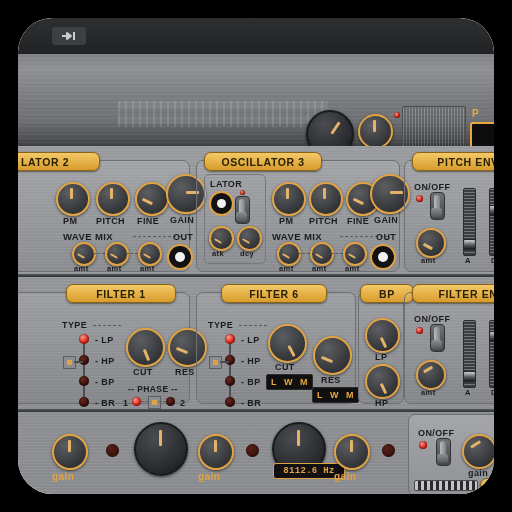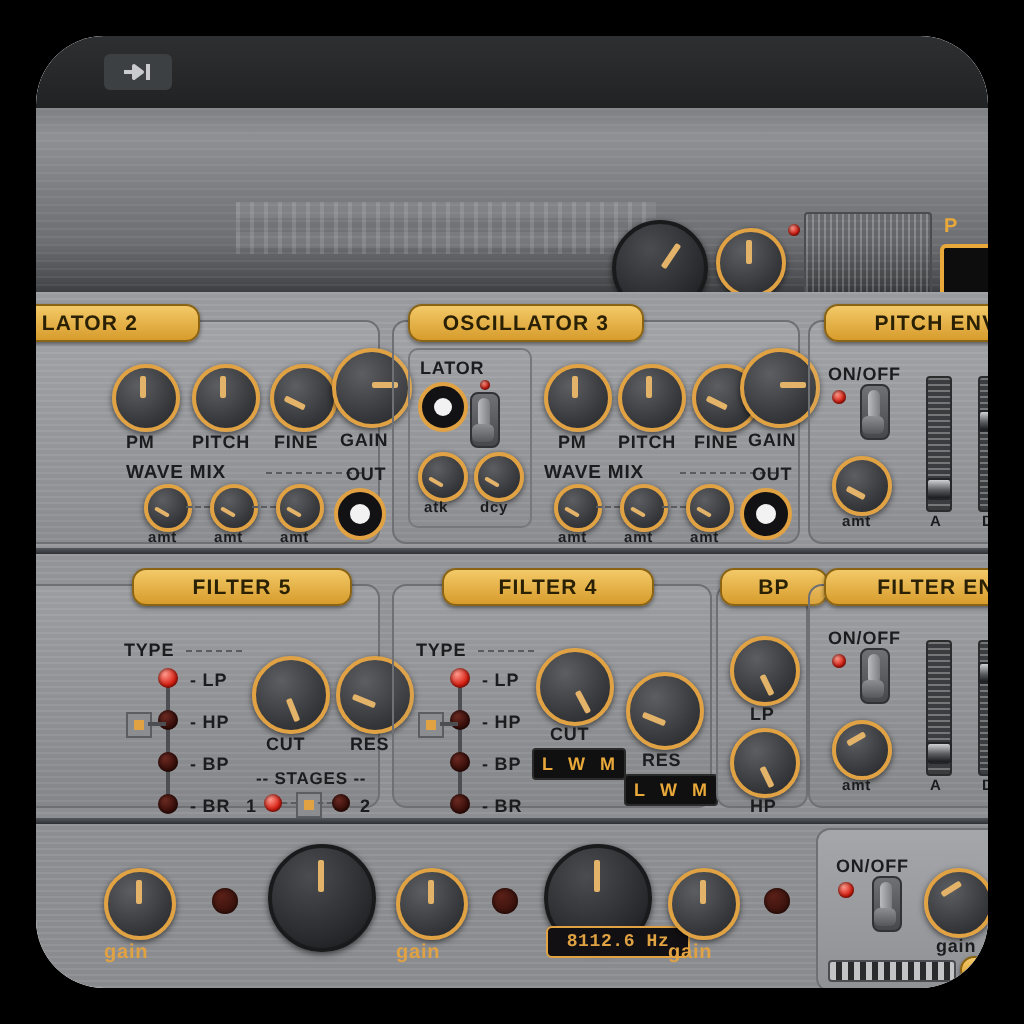--- a/index.html
+++ b/index.html
@@ -321,21 +321,21 @@
      <div class="slider" style="left:471px;top:42px;height:66px;">
        <div class="cap" style="top:16px;"></div>
           </div>
      <div class="lab sm" style="left:473px;top:110px;">D</div>
 
      <div class="divider" style="top:128px;"></div>
 
      <div class="rowbg" style="top:131px;height:132px;"></div>
 
      <div class="module" style="left:-30px;top:146px;width:200px;height:110px;"></div>
-     <div class="pill" style="left:48px;top:138px;width:94px;">FILTER 5</div>
+     <div class="pill" style="left:48px;top:138px;width:94px;">FILTER 1</div>
 
      <div class="lab" style="left:44px;top:174px;">TYPE</div>
      <div class="dotline" style="left:75px;top:179px;width:28px;"></div>
 
      <div class="vline" style="left:65px;top:190px;width:2px;height:66px;"></div>
      <div class="led on" style="left:61px;top:188px;width:10px;height:10px;"></div>
      <div class="lab" style="left:77px;top:189px;">- LP</div>
      <div class="led off" style="left:61px;top:209px;width:10px;height:10px;"></div>
      <div class="lab" style="left:77px;top:210px;">- HP</div>
      <div class="led off" style="left:61px;top:230px;width:10px;height:10px;"></div>
@@ -350,33 +350,33 @@
      <div class="knob ring" style="left:108px;top:182px;width:35px;height:35px;">
        <div class="ptr" style="left:17px;top:19px;width:3px;height:12px;transform:rotate(-22deg);"></div>
           </div>
      <div class="lab" style="left:115px;top:221px;">CUT</div>
 
      <div class="knob ring" style="left:150px;top:182px;width:35px;height:35px;">
        <div class="ptr" style="left:6px;top:19px;width:12px;height:3px;transform:rotate(22deg);"></div>
           </div>
      <div class="lab" style="left:157px;top:221px;">RES</div>
 
-     <div class="lab" style="left:110px;top:238px;font-size:8.5px;">-- STAGES --</div>
+     <div class="lab" style="left:110px;top:238px;font-size:8.5px;">-- PHASE --</div>
      <div class="lab" style="left:105px;top:252px;">1</div>
      <div class="led on" style="left:114px;top:251px;width:9px;height:9px;"></div>
      <div class="sqbtn" style="left:130px;top:250px;">
             <i></i>
           </div>
      <div class="led off" style="left:148px;top:251px;width:9px;height:9px;"></div>
      <div class="lab" style="left:162px;top:252px;">2</div>
      <div class="dotline" style="left:123px;top:255px;width:7px;"></div>
      <div class="dotline" style="left:141px;top:255px;width:7px;"></div>
 
      <div class="module" style="left:178px;top:146px;width:158px;height:110px;"></div>
-     <div class="pill" style="left:203px;top:138px;width:90px;">FILTER 4</div>
+     <div class="pill" style="left:203px;top:138px;width:90px;">FILTER 6</div>
 
      <div class="lab" style="left:190px;top:174px;">TYPE</div>
      <div class="dotline" style="left:221px;top:179px;width:28px;"></div>
 
      <div class="vline" style="left:211px;top:190px;width:2px;height:66px;"></div>
      <div class="led on" style="left:207px;top:188px;width:10px;height:10px;"></div>
      <div class="lab" style="left:223px;top:189px;">- LP</div>
      <div class="led off" style="left:207px;top:209px;width:10px;height:10px;"></div>
      <div class="lab" style="left:223px;top:210px;">- HP</div>
      <div class="led off" style="left:207px;top:230px;width:10px;height:10px;"></div>

